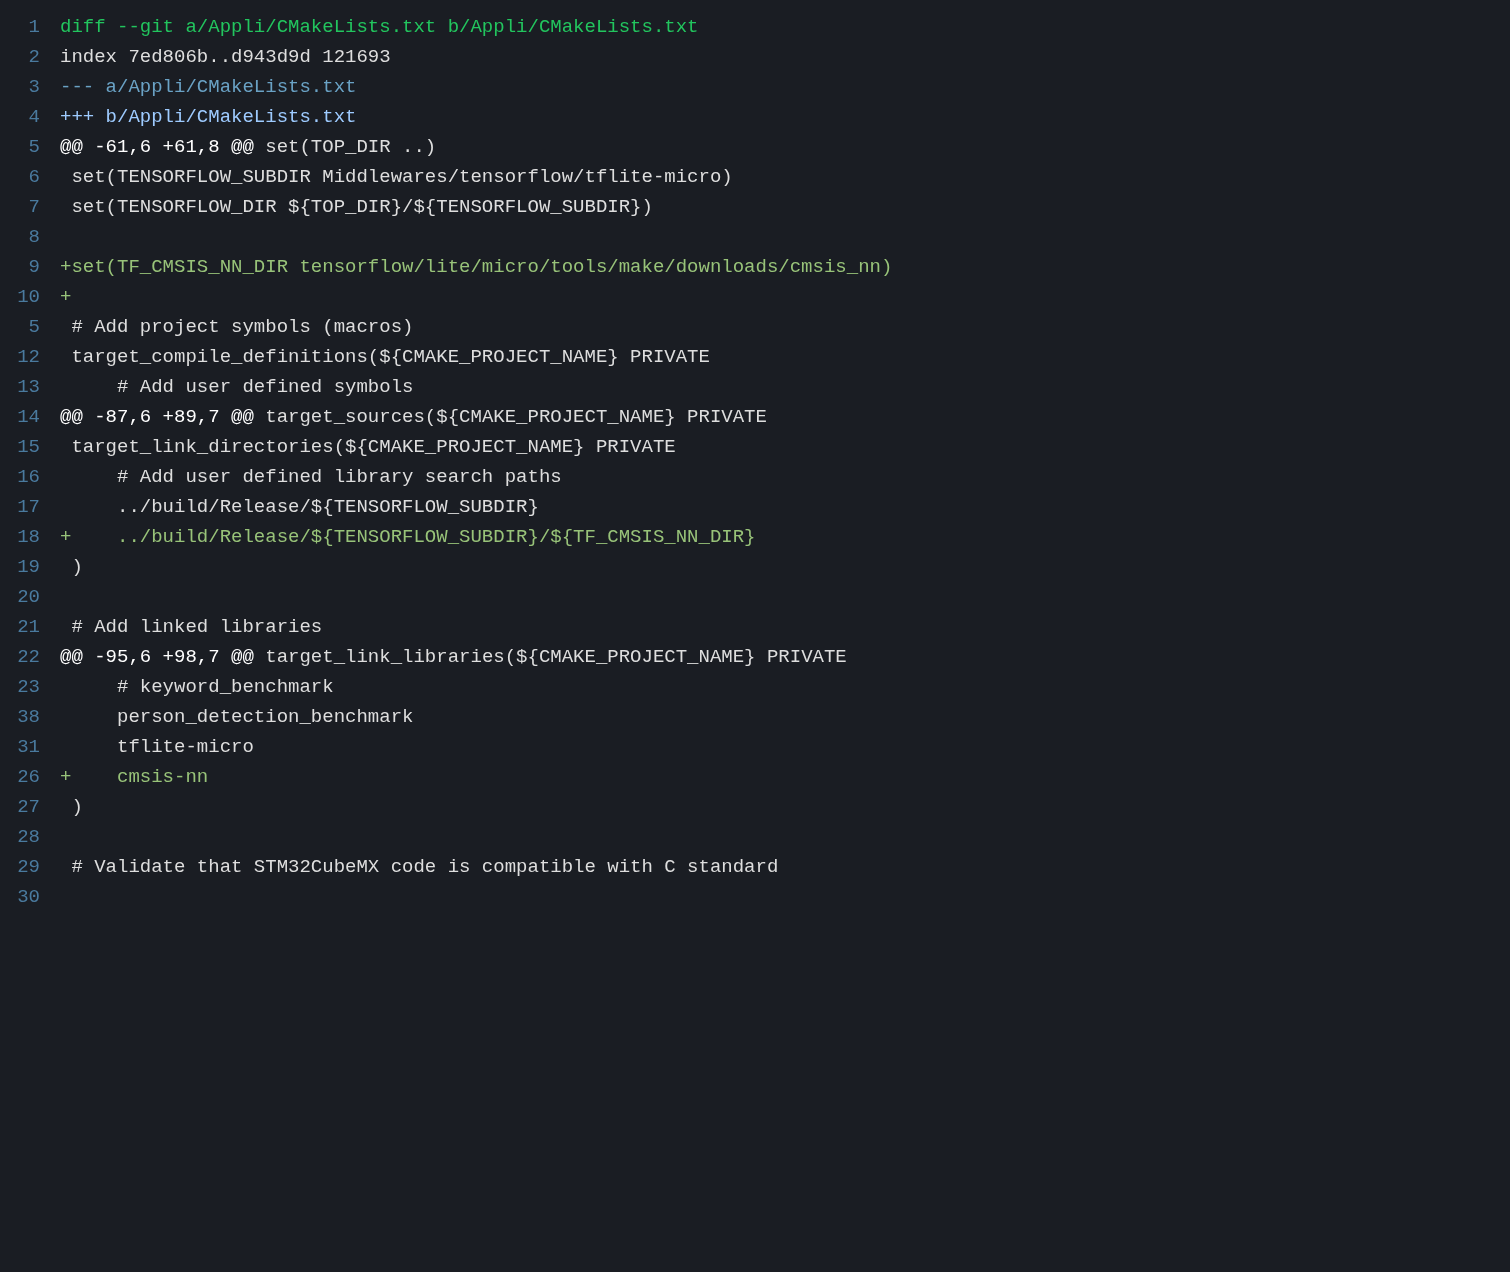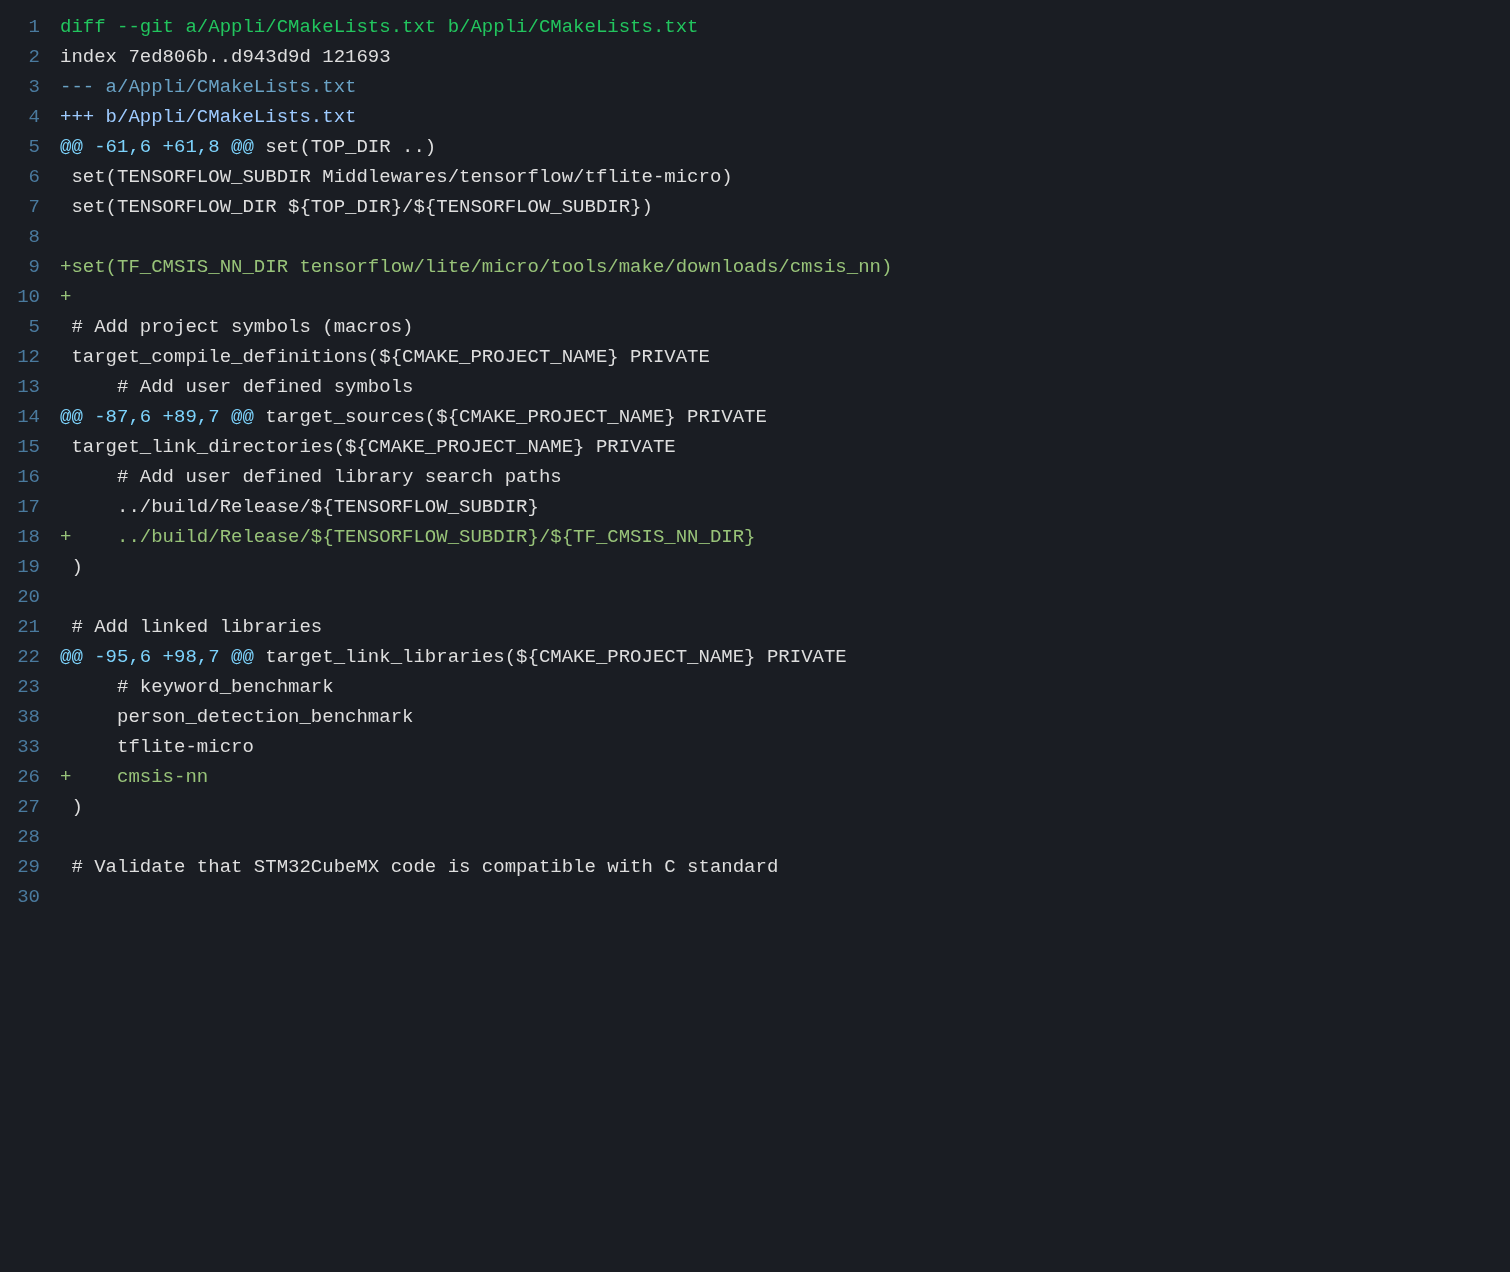--- a/index.html
+++ b/index.html
@@ -29,21 +29,21 @@
   user-select: none;
   flex-shrink: 0;
 }
 .line-content {
   flex: 1;
 }
 .tok-diff-header { color: #22c55e; }
 .tok-default { color: #dedede; }
 .tok-diff-minus { color: #6aa2c5; }
 .tok-diff-plus { color: #9ecbff; }
-.tok-hunk { color: #7dd3fc; }
+.tok-hunk { color: #ffffff; }
 .tok-context { color: #dedede; }
 .tok-added { color: #98c379; }
 </style>
 </head>
 <body>
 
 <div class="code-container" id="code-container">
     <div class="line"><span class="line-number">1</span><span class="line-content"><span class="tok-diff-header">diff --git a/Appli/CMakeLists.txt b/Appli/CMakeLists.txt</span></span></div>
     <div class="line"><span class="line-number">2</span><span class="line-content"><span class="tok-default">index 7ed806b..d943d9d 121693</span></span></div>
     <div class="line"><span class="line-number">3</span><span class="line-content"><span class="tok-diff-minus">--- a/Appli/CMakeLists.txt</span></span></div>
@@ -61,19 +61,19 @@
     <div class="line"><span class="line-number">15</span><span class="line-content"><span class="tok-default"> target_link_directories(${CMAKE_PROJECT_NAME} PRIVATE</span></span></div>
     <div class="line"><span class="line-number">16</span><span class="line-content"><span class="tok-default">     # Add user defined library search paths</span></span></div>
     <div class="line"><span class="line-number">17</span><span class="line-content"><span class="tok-default">     ../build/Release/${TENSORFLOW_SUBDIR}</span></span></div>
     <div class="line"><span class="line-number">18</span><span class="line-content"><span class="tok-added">+    ../build/Release/${TENSORFLOW_SUBDIR}/${TF_CMSIS_NN_DIR}</span></span></div>
     <div class="line"><span class="line-number">19</span><span class="line-content"><span class="tok-default"> )</span></span></div>
     <div class="line"><span class="line-number">20</span><span class="line-content"><span class="tok-default"></span></span></div>
     <div class="line"><span class="line-number">21</span><span class="line-content"><span class="tok-default"> # Add linked libraries</span></span></div>
     <div class="line"><span class="line-number">22</span><span class="line-content"><span class="tok-hunk">@@ -95,6 +98,7 @@</span><span class="tok-context"> target_link_libraries(${CMAKE_PROJECT_NAME} PRIVATE</span></span></div>
     <div class="line"><span class="line-number">23</span><span class="line-content"><span class="tok-default">     # keyword_benchmark</span></span></div>
     <div class="line"><span class="line-number">38</span><span class="line-content"><span class="tok-default">     person_detection_benchmark</span></span></div>
-    <div class="line"><span class="line-number">33</span><span class="line-content"><span class="tok-default">     tflite-micro</span></span></div>
+    <div class="line"><span class="line-number">31</span><span class="line-content"><span class="tok-default">     tflite-micro</span></span></div>
     <div class="line"><span class="line-number">26</span><span class="line-content"><span class="tok-added">+    cmsis-nn</span></span></div>
     <div class="line"><span class="line-number">27</span><span class="line-content"><span class="tok-default"> )</span></span></div>
     <div class="line"><span class="line-number">28</span><span class="line-content"><span class="tok-default"></span></span></div>
     <div class="line"><span class="line-number">29</span><span class="line-content"><span class="tok-default"> # Validate that STM32CubeMX code is compatible with C standard</span></span></div>
     <div class="line"><span class="line-number">30</span><span class="line-content"><span class="tok-default"></span></span></div>
   </div>
 
 </body></html>

